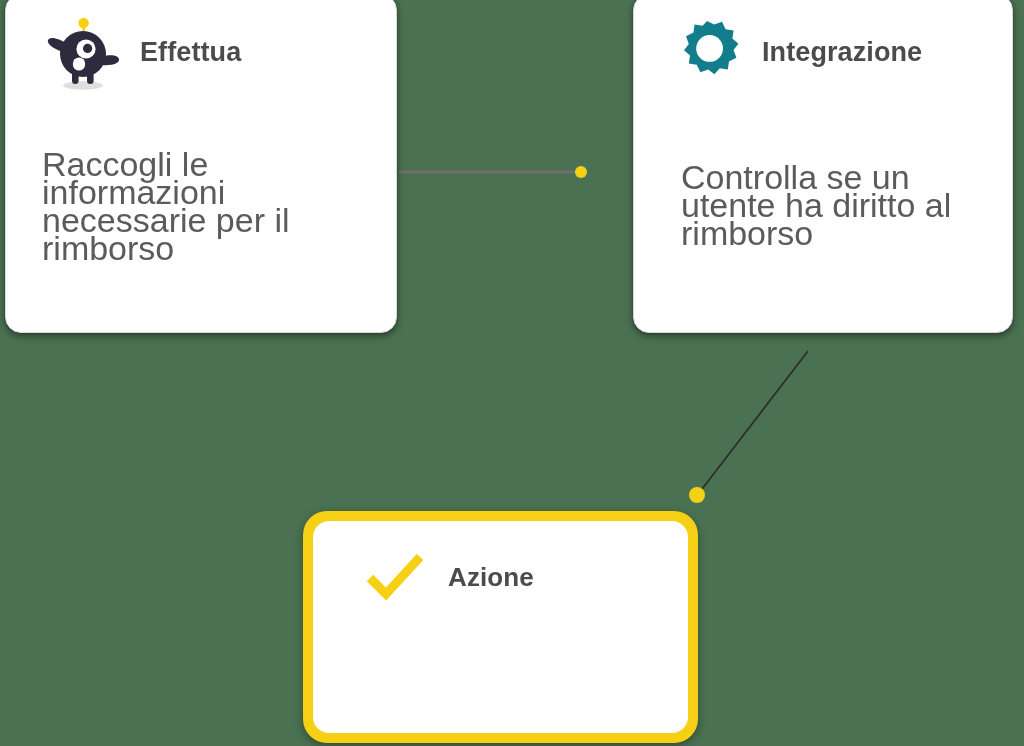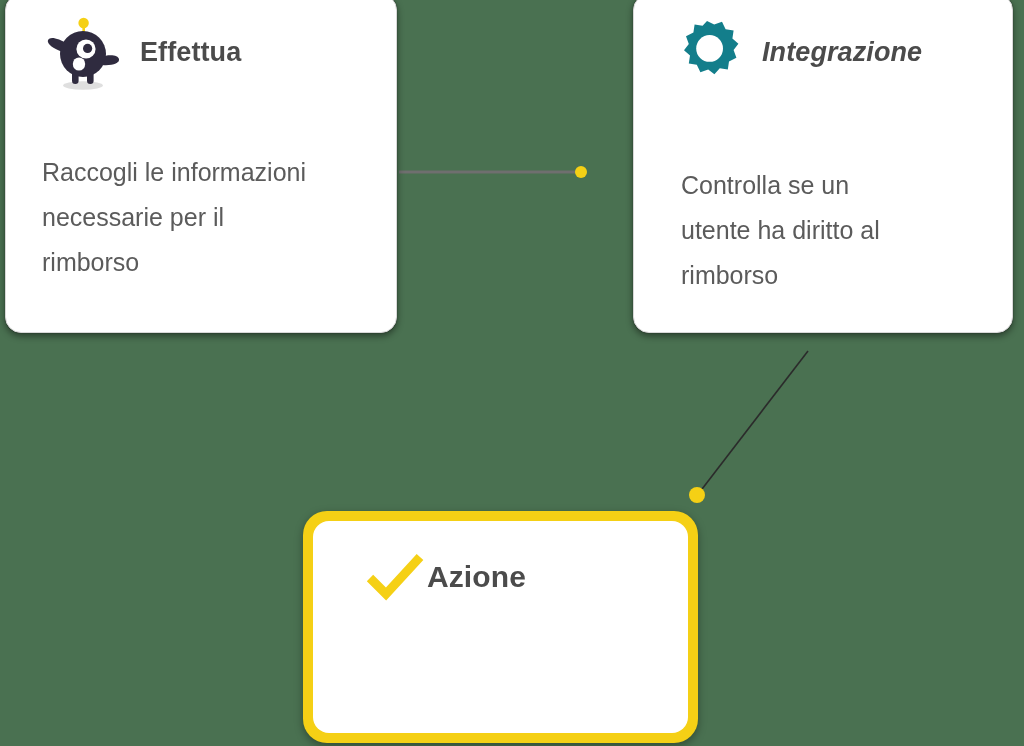--- a/index.html
+++ b/index.html
@@ -87,40 +87,40 @@
   }
   .card-title {
     font-size: 27px;
     font-weight: 600;
     color: #4b4b4b;
     letter-spacing: 0.1px;
     white-space: nowrap;
   }
   .card-body {
     position: absolute;
-    font-size: 25px;
-    line-height: 45px;
+    font-size: 34px;
+    line-height: 28px;
     color: #5b5b5b;
     font-weight: 400;
     white-space: pre-line;
   }
 
   
   #head-chatbot { left: 40px; top: 18px; }
   #head-chatbot .card-title { margin-left: 18px; }
   #body-chatbot { left: 36px; top: 155px; width: 340px; }
 
   
   #head-integrazione { left: 37px; top: 20px; }
-  #head-integrazione .card-title { margin-left: 19px; font-style: italic; }
+  #head-integrazione .card-title { margin-left: 19px; }
   #body-integrazione { left: 47px; top: 168px; width: 300px; }
 
   
   #head-azione { left: 52px; top: 28px; }
-  #head-azione .card-title { font-size: 30px; }
+  #head-azione .card-title { margin-left: 21px; font-size: 26px; }
   #body-azione { left: 50px; top: 108px; width: 300px; font-size: 24px; line-height: 39px; }
 </style>
 </head>
 <body style="background: rgb(74, 113, 81);">
 
 <div id="stage">
 
   <svg class="connector-layer" viewBox="0 0 1024 746" width="1024" height="746">
 
     <g>

